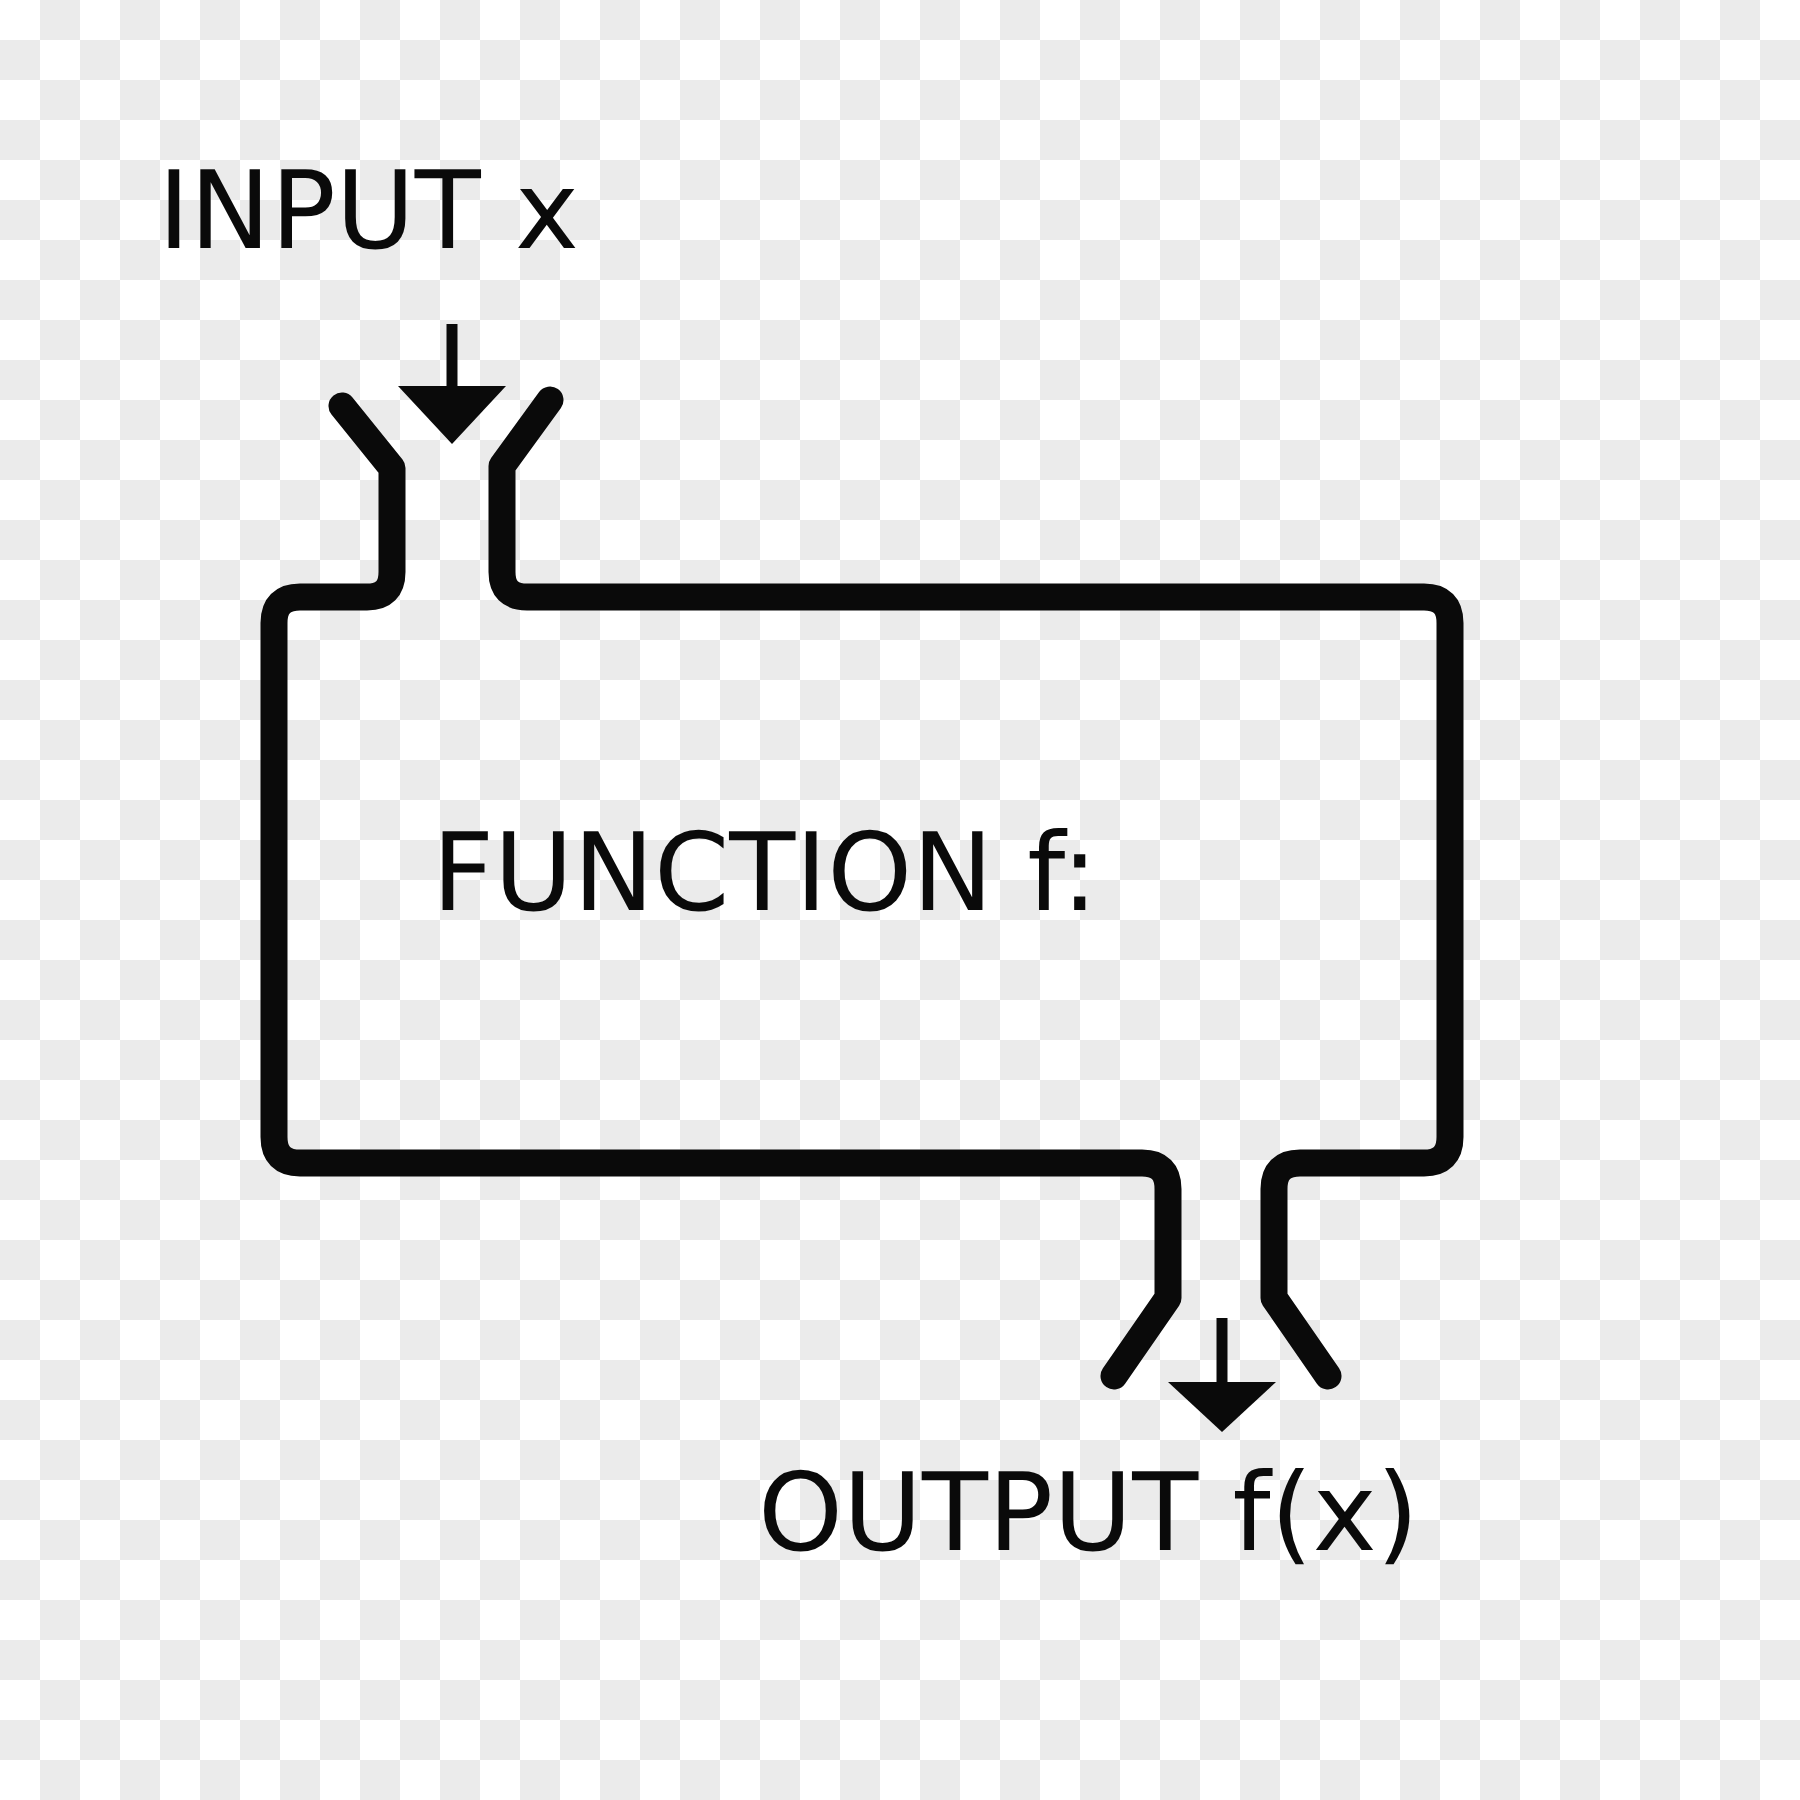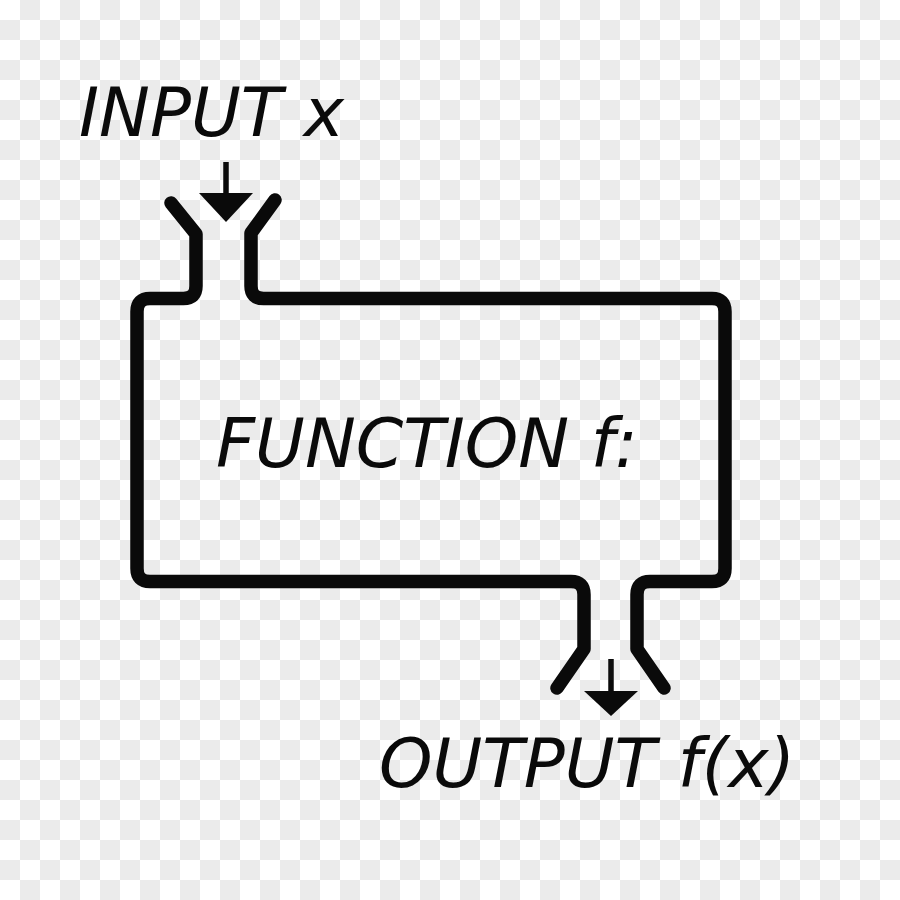--- a/index.html
+++ b/index.html
@@ -23,25 +23,24 @@
   .shape-layer {
     position: absolute;
     left: 0;
     top: 0;
     width: 900px;
     height: 900px;
   }
   .label {
     position: absolute;
     color: #0a0a0a;
-    font-size: 68px;
+    font-size: 54px;
     line-height: 1;
     white-space: nowrap;
     letter-spacing: 0;
-    font-style: italic;
   }
   .label-input    { left: 79px;  top: 79px;  }
   .label-function { left: 216px; top: 410px; }
   .label-output   { left: 379px; top: 730px; }
 </style>
 </head>
 <body>
 
 <div class="canvas">
 

